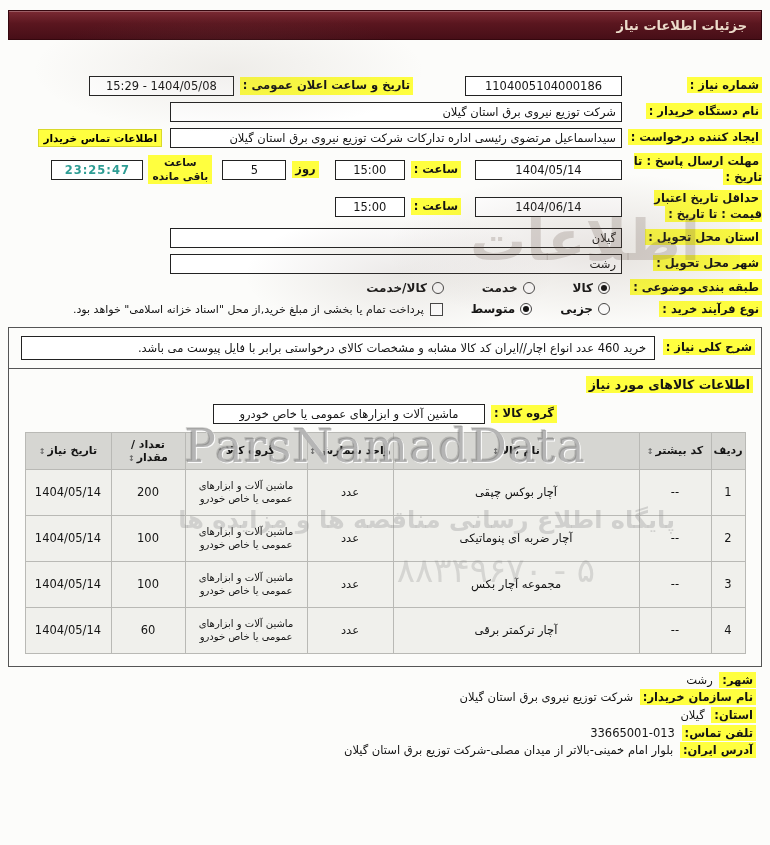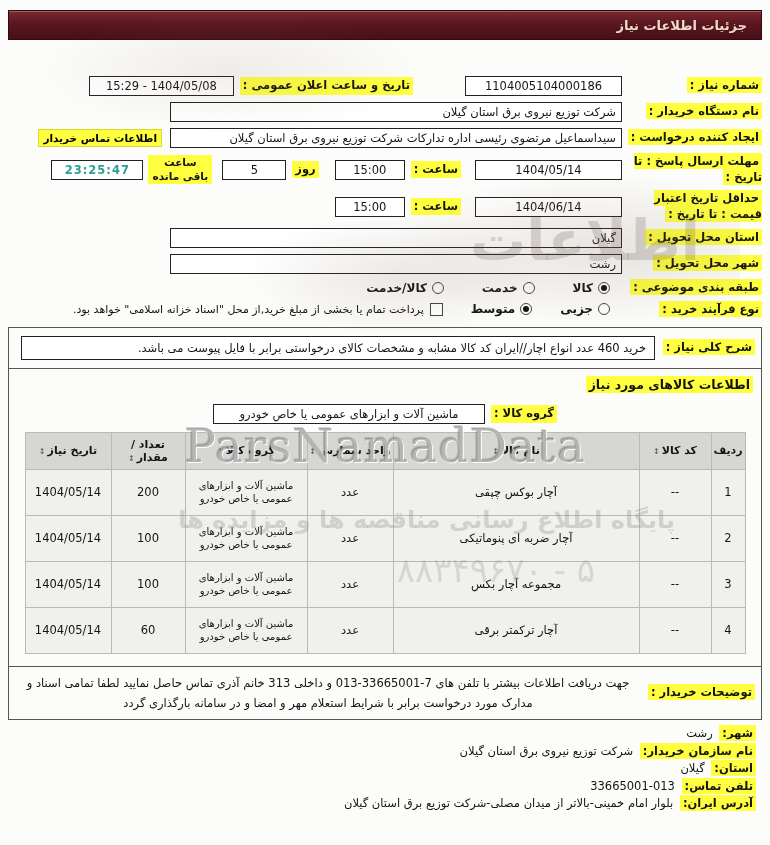--- a/index.html
+++ b/index.html
@@ -194,21 +194,21 @@
             <col style="width:72px">
             <col style="width:246px">
             <col style="width:86px">
             <col style="width:122px">
             <col style="width:74px">
             <col style="width:86px">
         </colgroup>
         <thead>
           <tr>
             <th><span>ردیف</span></th>
-            <th><span>کد کالا</span><span class="sort">↕</span></th>
+            <th><span>کد بیشتر</span><span class="sort">↕</span></th>
             <th><span>نام کالا</span><span class="sort">↕</span></th>
             <th><span>واحد شمارش</span><span class="sort">↕</span></th>
             <th><span>گروه کالا</span><span class="sort">↕</span></th>
             <th><span>تعداد / مقدار</span><span class="sort">↕</span></th>
             <th><span>تاریخ نیاز</span><span class="sort">↕</span></th>
           </tr>
         </thead>
         <tbody>
           <tr>
             <td>1</td>
@@ -243,24 +243,20 @@
             <td>آچار ترکمتر برقی</td>
             <td>عدد</td>
             <td class="group">ماشین آلات و ابزارهای عمومی یا خاص خودرو</td>
             <td>60</td>
             <td>1404/05/14</td>
           </tr>
         </tbody>
       </table>
     </div>
 
-    <div class="sec-notes">
-      <div class="lblcol2"><span class="lbl">توضیحات خریدار :</span></div>
-      <div class="notes-text">جهت دریافت اطلاعات بیشتر با تلفن های 7-33665001-013 و داخلی 313 خانم آذری تماس حاصل نمایید لطفا تمامی اسناد و مدارک مورد درخواست برابر با شرایط استعلام مهر و امضا و در سامانه بارگذاری گردد</div>
-    </div>
 
   </div>
 
   <div class="contact">
     <div class="cline">
       <span class="lbl">شهر:</span>
       <span class="cval">رشت</span>
     </div>
     <div class="cline">
       <span class="lbl">نام سازمان خریدار:</span>

